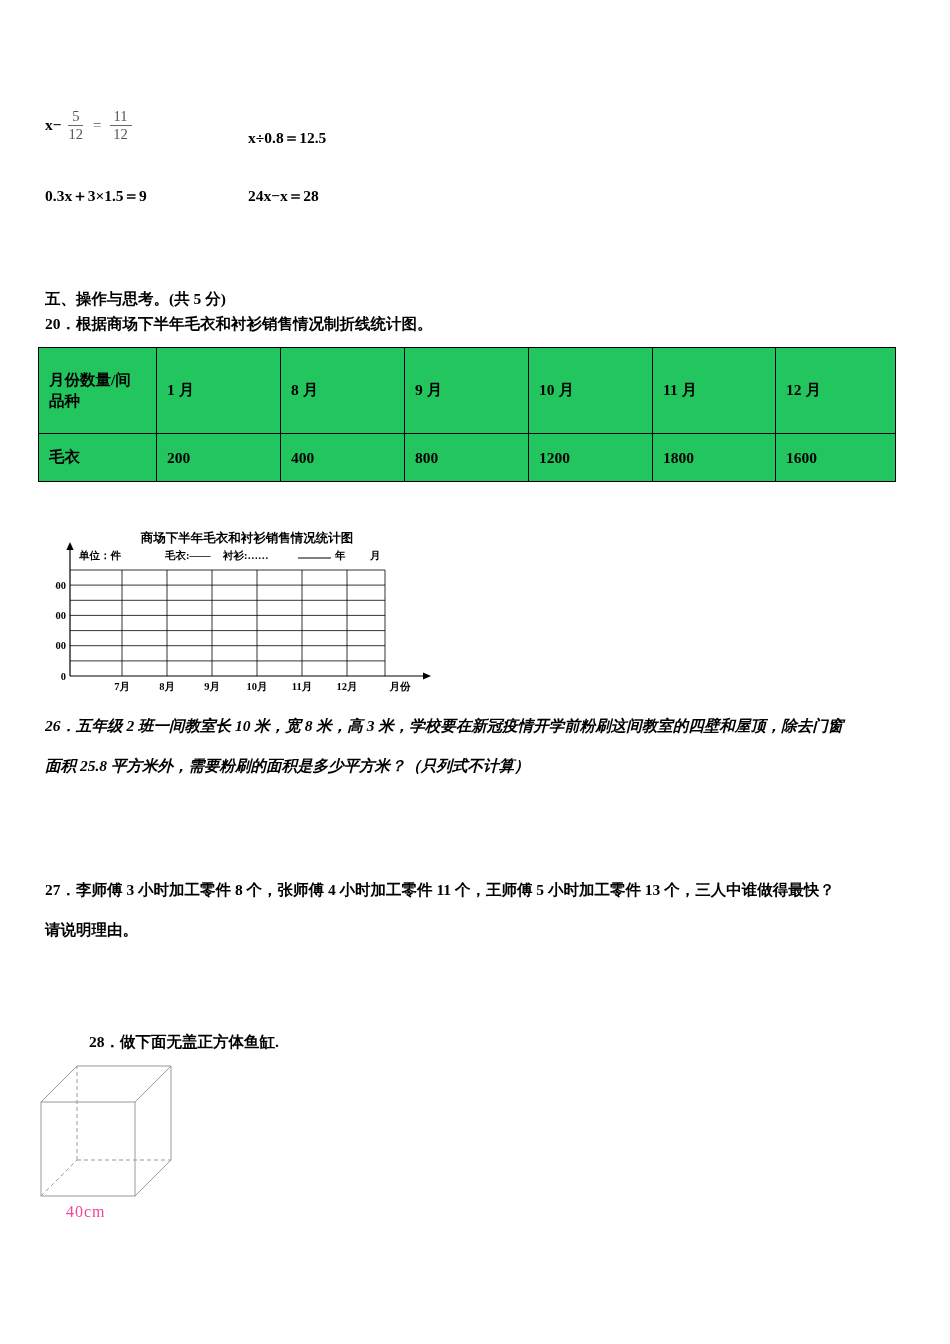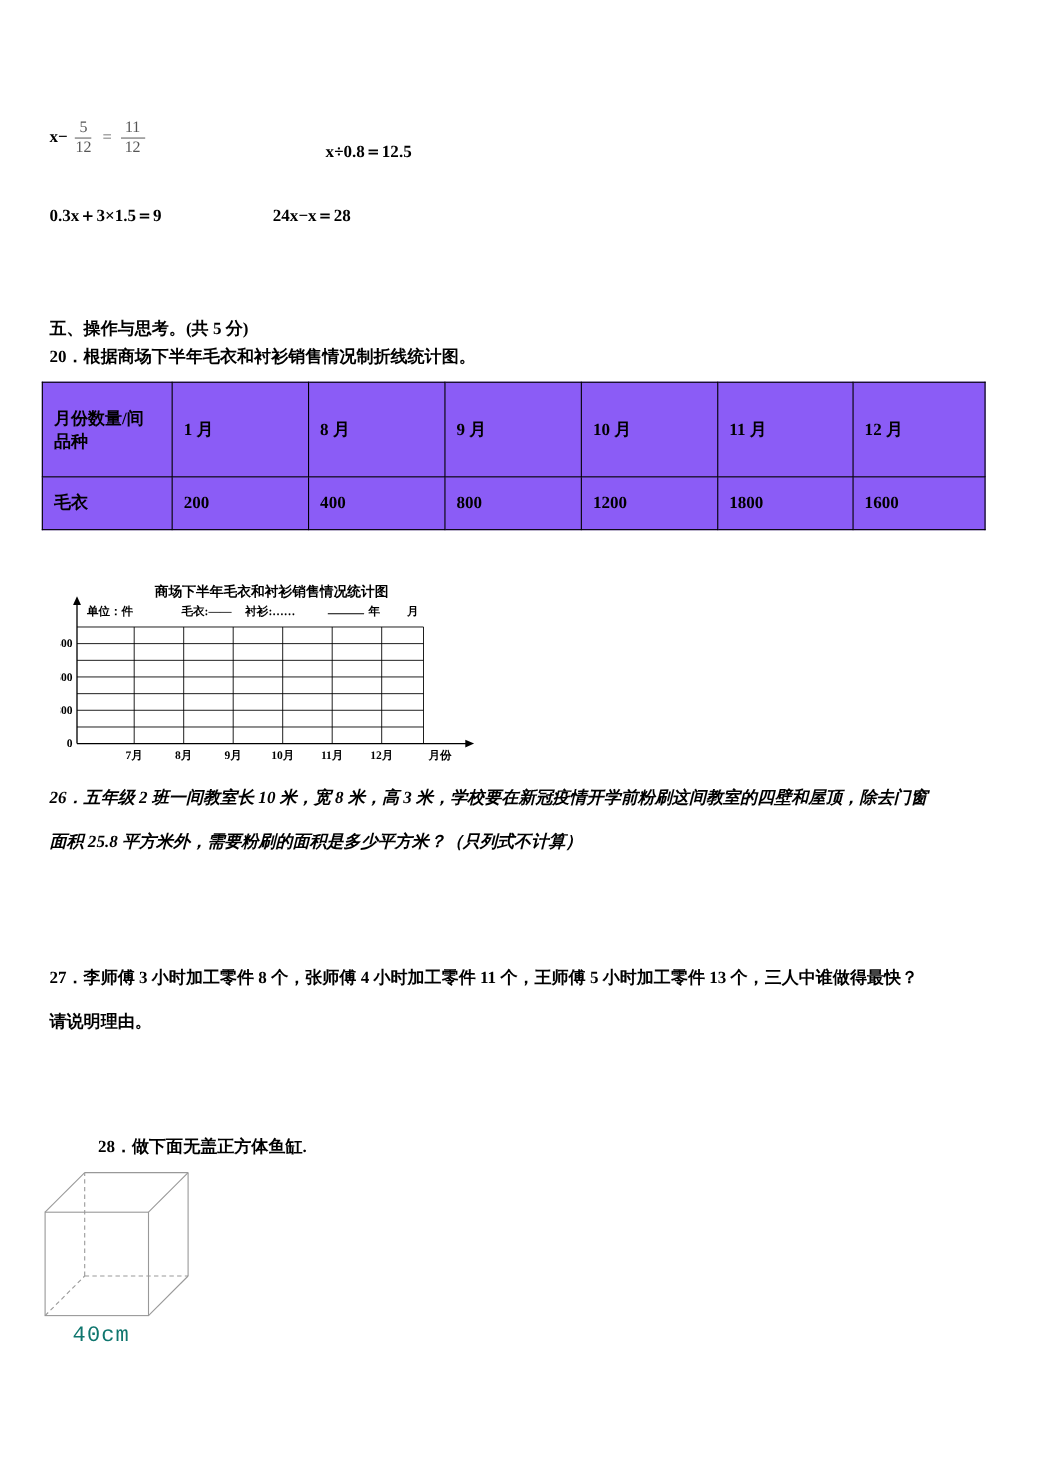--- a/index.html
+++ b/index.html
@@ -7,46 +7,46 @@
         font-family:"Liberation Serif","DejaVu Serif",serif;font-weight:700;font-size:15.5px;overflow:hidden;}
   .abs{position:absolute;}
   .eq{white-space:nowrap;}
   .eq1{display:flex;align-items:center;}
   .eq1 .fx{font-weight:700;}
   .eq1 .feq{color:#555;font-weight:400;margin:0 3px;font-size:15px;}
   .frac{display:inline-flex;flex-direction:column;align-items:center;font-weight:400;color:#555;
         font-size:14.5px;line-height:1.15;margin:0 5px;}
   .frac .num{border-bottom:1px solid #666;padding:0 4px;}
   .frac .den{padding:0 2px;text-align:center;}
-  table.sales{border-collapse:collapse;table-layout:fixed;background:#8b5cf6;}
+  table.sales{border-collapse:collapse;table-layout:fixed;background:#22c55e;}
   table.sales td{border:1px solid #000;padding:4px 10px;vertical-align:middle;
                  font-weight:700;font-size:15.5px;text-align:left;}
   .para{line-height:40px;white-space:pre-wrap;}
-  .label40{font-weight:400;color:#0f766e;font-size:20px;letter-spacing:1px;
-           font-family:Liberation Mono, monospace;}
+  .label40{font-weight:400;color:#ec4899;font-size:16px;letter-spacing:1px;
+           font-family:Liberation Serif, serif;}
   svg text{font-family:"Liberation Serif","DejaVu Serif",serif;font-weight:700;fill:#000;}
 </style>
 </head>
 <body>
 
 <div class="page">
 
   <div class="abs eq1" style="left:45px;top:108px;">
     <span class="fx">x−</span>
     <span class="frac">
       <span class="num">5</span>
       <span class="den">12</span>
     </span>
     <span class="feq">=</span>
     <span class="frac">
       <span class="num">11</span>
       <span class="den">12</span>
     </span>
   </div>
-  <div class="abs eq" style="left:248px;top:128px;margin-left:48px;">x÷0.8＝12.5</div>
+  <div class="abs eq" style="left:248px;top:128px;">x÷0.8＝12.5</div>
   <div class="abs eq" style="left:45px;top:186px;">0.3x＋3×1.5＝9</div>
   <div class="abs eq" style="left:248px;top:186px;">24x−x＝28</div>
 
   <div class="abs" style="left:45px;top:289px;">五、操作与思考。(共 5 分)</div>
   <div class="abs" style="left:45px;top:314px;">20．根据商场下半年毛衣和衬衫销售情况制折线统计图。</div>
 
   <table class="sales abs" style="left:38px;top:347px;width:857px;">
     <colgroup>
       <col style="width:118px">
         <col style="width:124px">

